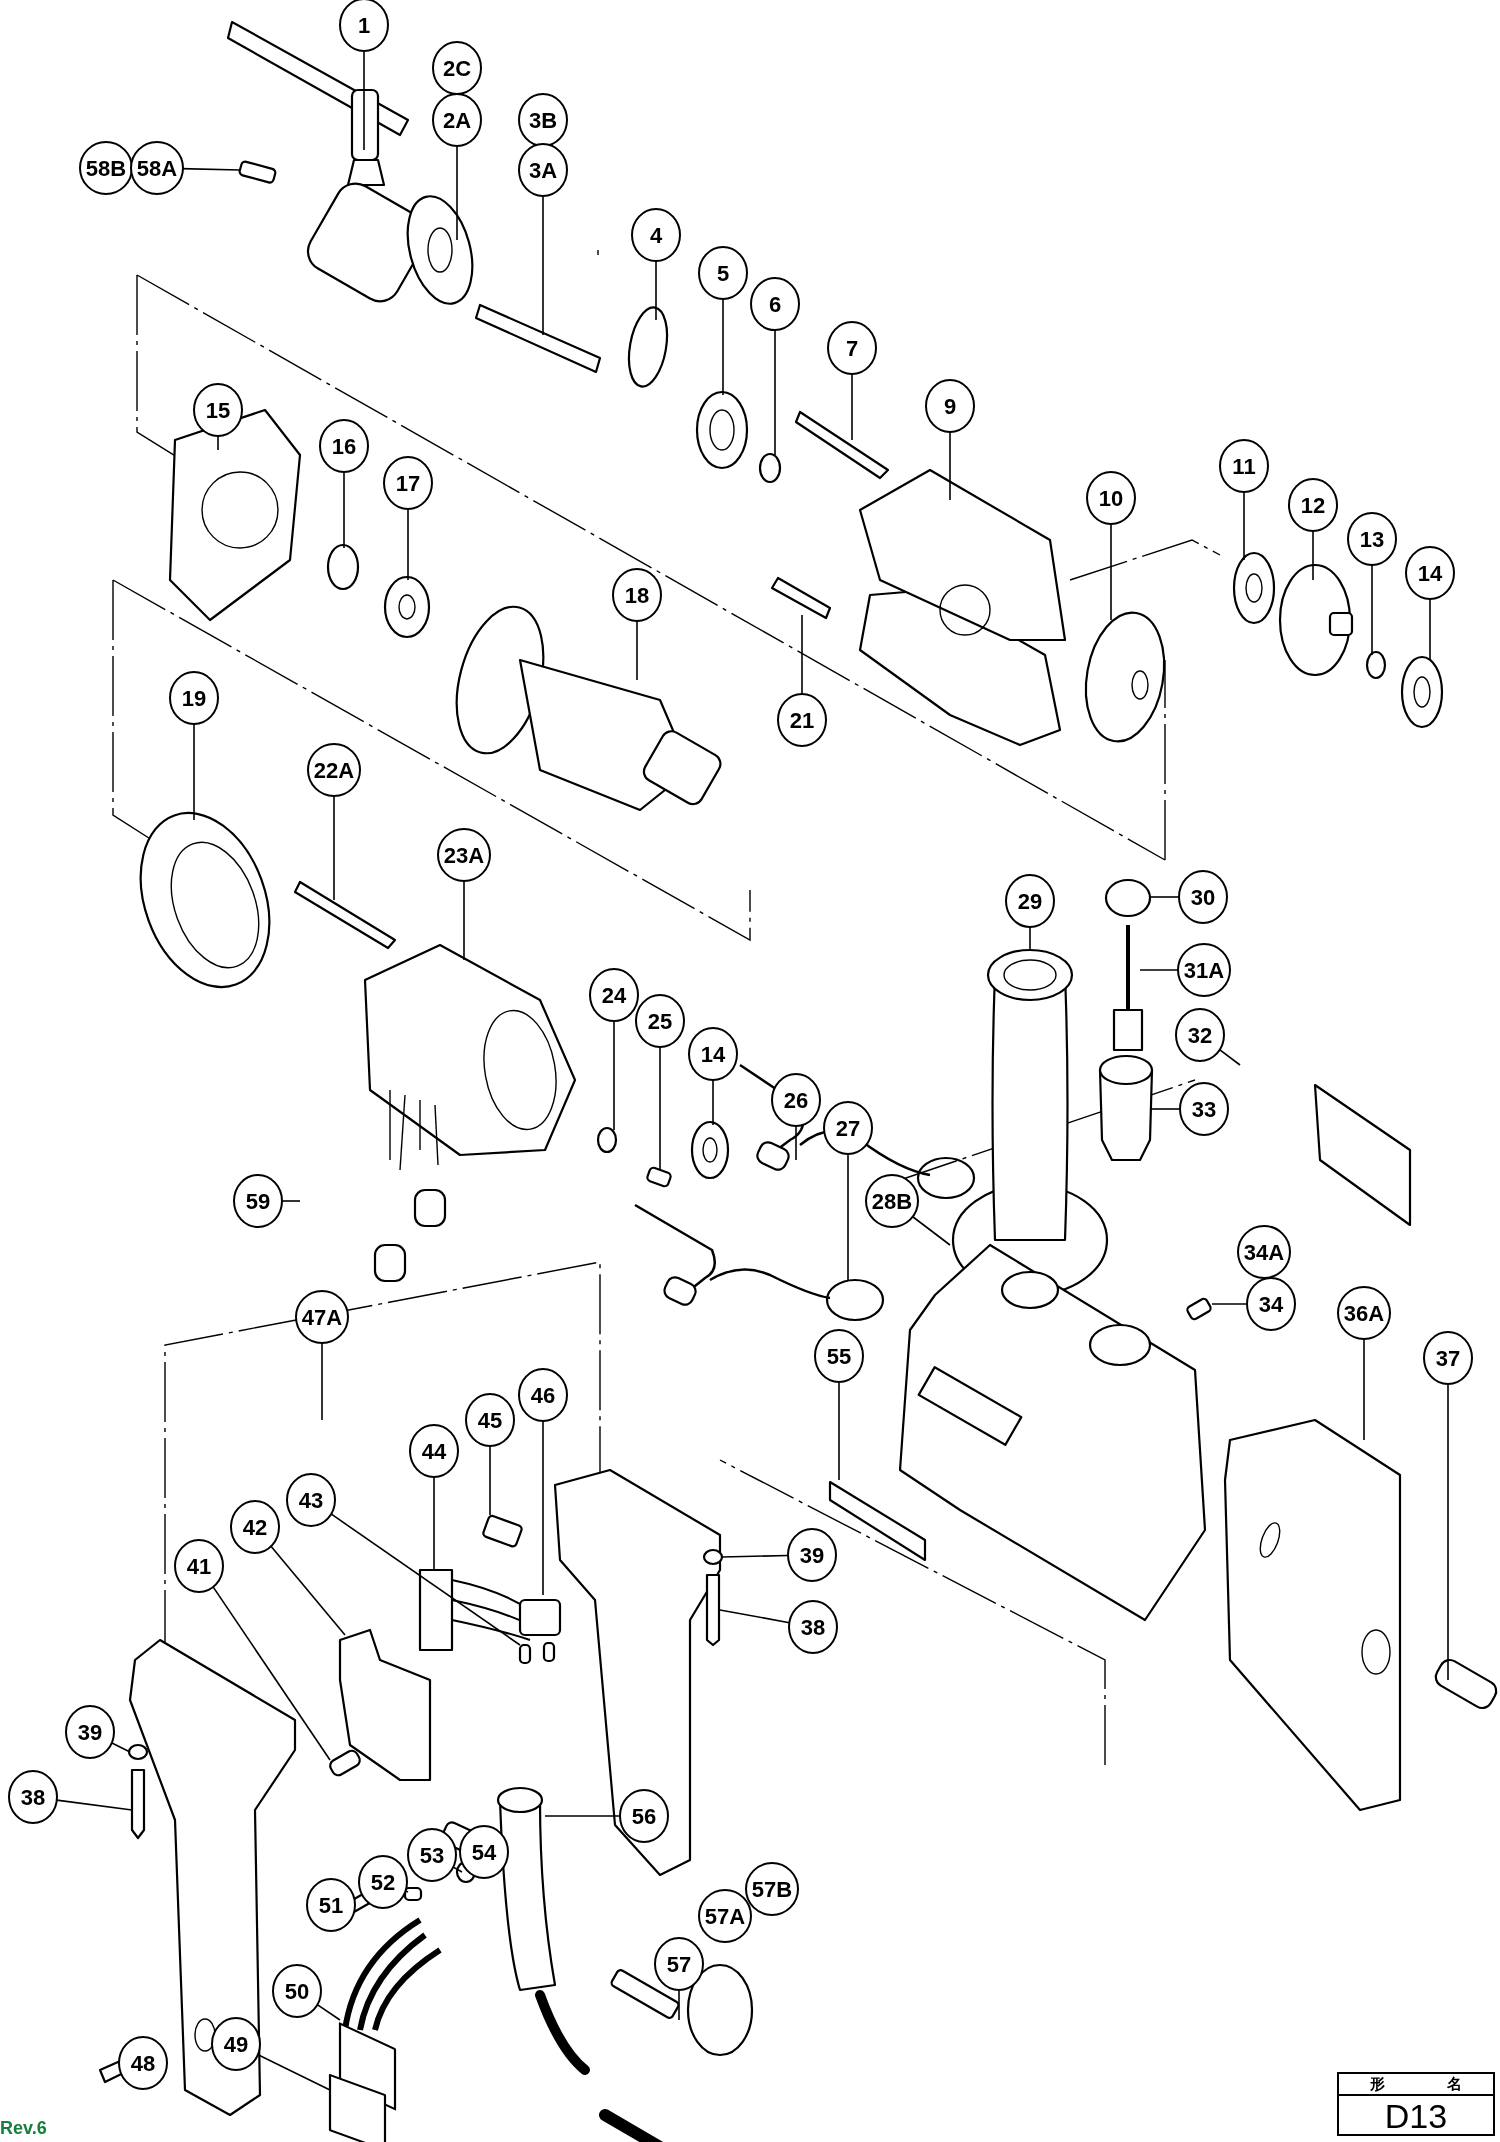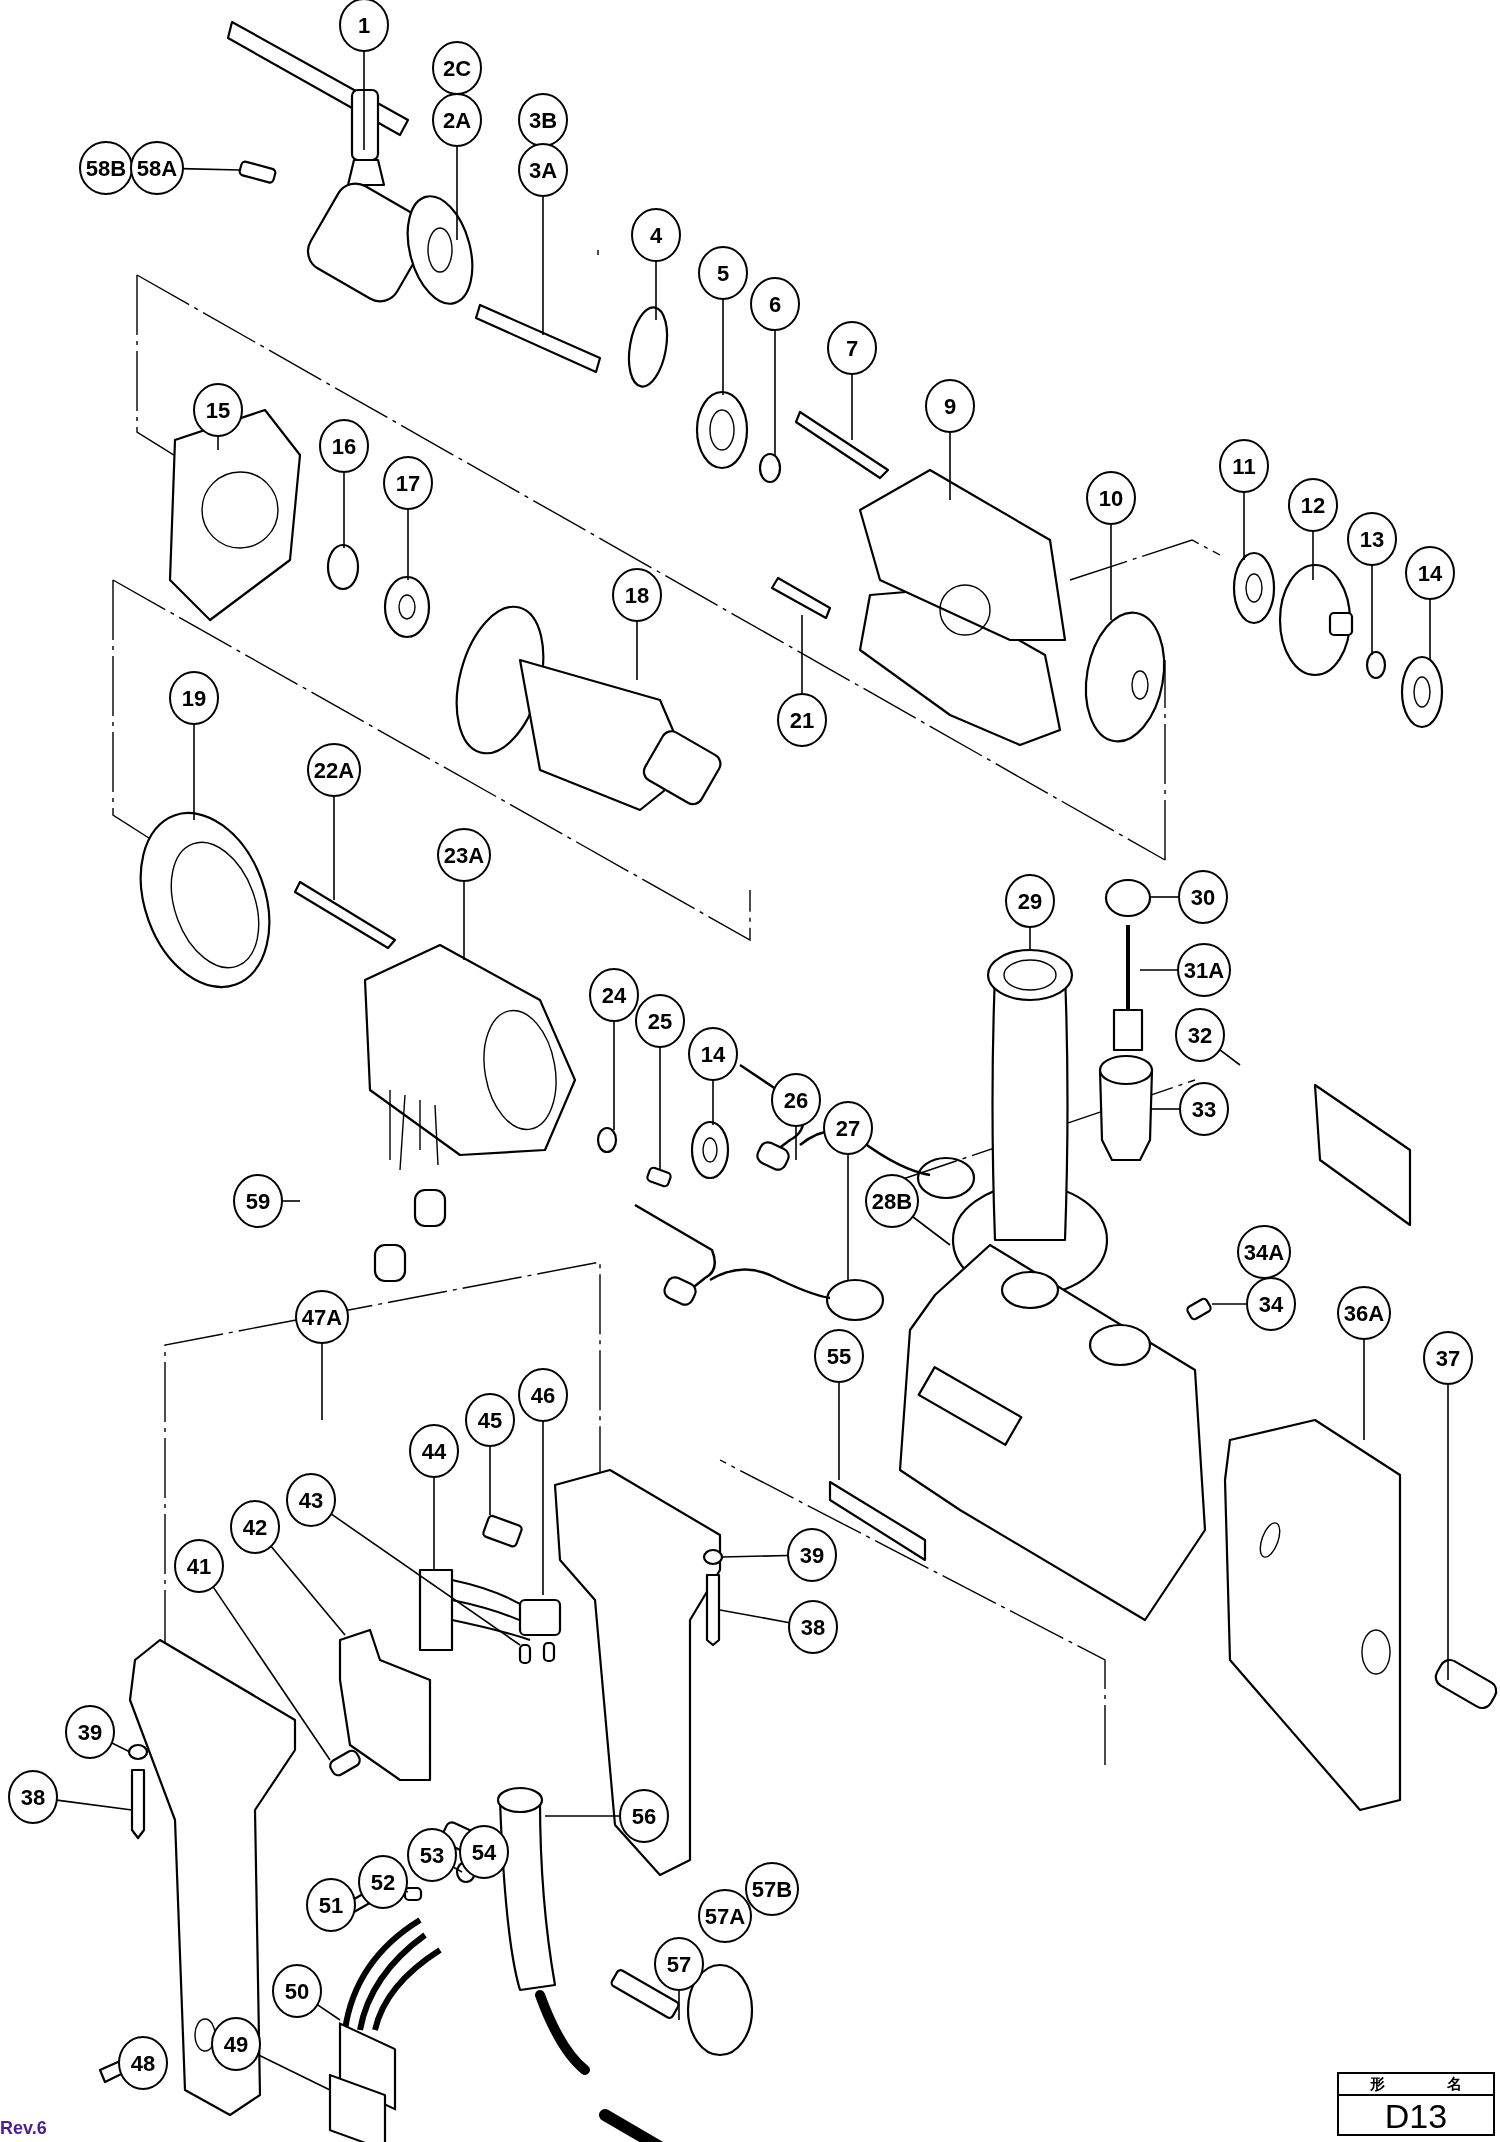--- a/index.html
+++ b/index.html
@@ -3,21 +3,21 @@
 <meta charset="utf-8">
 <style>
   html,body{margin:0;padding:0;background:#ffffff;}
   body{width:1500px;height:2142px;position:relative;overflow:hidden;font-family:"Liberation Sans",sans-serif;}
   #diagram{position:absolute;left:0;top:0;width:1500px;height:2142px;}
   .callout text{font-family:"Liberation Sans",sans-serif;font-weight:bold;font-size:22px;fill:#000;text-anchor:middle;dominant-baseline:central;}
   .leader{stroke:#000;stroke-width:1.6;fill:none;}
   .dash{stroke:#000;stroke-width:1.4;fill:none;stroke-dasharray:60 6 4 6;}
   .part{stroke:#000;stroke-width:2.2;fill:#fff;stroke-linejoin:round;}
   .thin{stroke:#000;stroke-width:1.4;fill:none;}
-  #rev{position:absolute;left:0;top:2118px;font-size:18px;font-weight:bold;color:#4c1d95;}
+  #rev{position:absolute;left:0;top:2118px;font-size:18px;font-weight:bold;color:#15803d;}
   #model-box{position:absolute;left:1337px;top:2072px;width:158px;height:64px;border:2px solid #000;box-sizing:border-box;background:#fff;}
   #model-head{height:20px;border-bottom:2px solid #000;display:flex;justify-content:space-around;align-items:center;font-size:15px;font-weight:bold;}
   #model-name{font-size:34px;text-align:center;line-height:40px;font-family:"Liberation Sans",sans-serif;border-radius:6px;}
 </style>
 </head>
 <body>
 
 <svg id="diagram" viewBox="0 0 1500 2142" xmlns="http://www.w3.org/2000/svg">
 
   <g>

